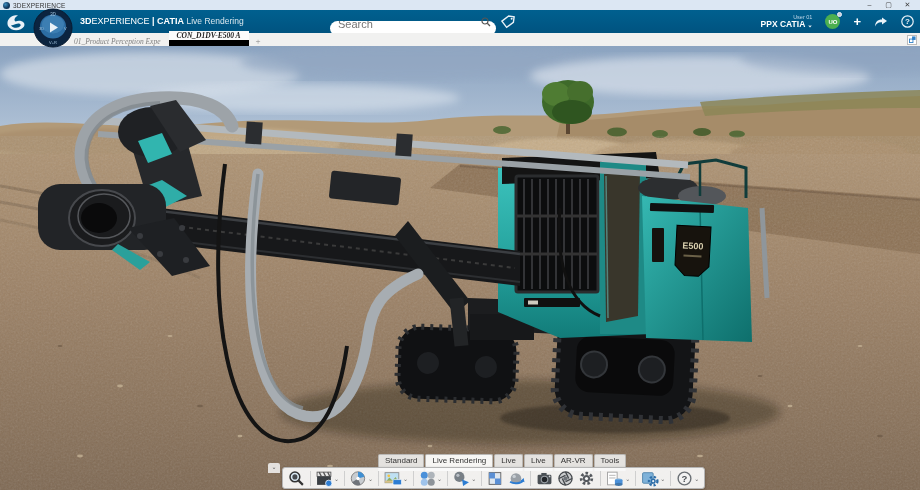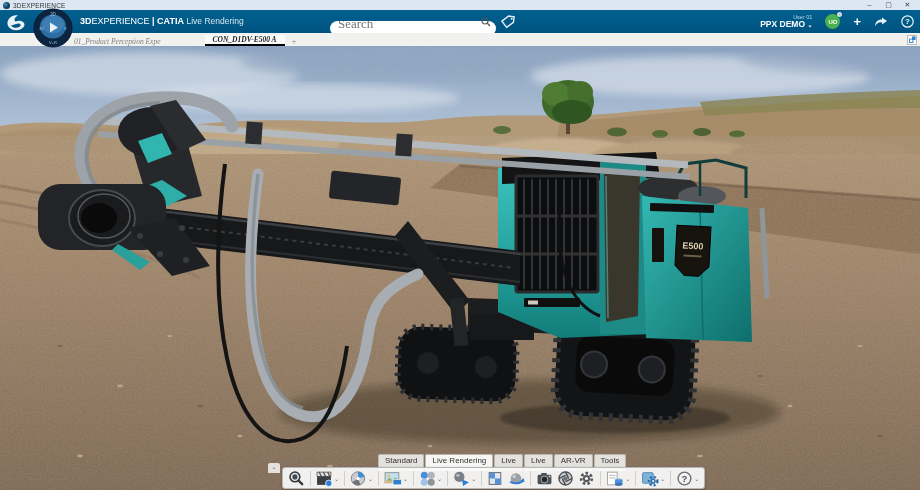--- a/index.html
+++ b/index.html
@@ -22,22 +22,22 @@
   
   .appbar { position:absolute; top:10px; left:0; width:920px; height:23px;
     background:linear-gradient(#00608f,#005380); color:#fff; }
   .logo3ds { position:absolute; left:4px; top:2px; }
   .compass { position:absolute; left:33px; top:-2px; width:40px; height:40px; z-index:30; }
   .brand { position:absolute; left:80px; top:6px; font-size:9px; white-space:nowrap; }
   .brand b { font-weight:bold; }
   .brand .lr { font-weight:normal; opacity:.85; font-size:8.5px; }
   .searchwrap { position:absolute; left:330px; top:4px; width:166px; height:15px; }
   .searchwrap input { width:100%; height:100%; border:none; border-radius:8px;
-    padding:0 18px 8px 8px; font-size:13px; color:#333; outline:none;
-    font-family:Liberation Serif, serif; background:#fff; }
+    padding:0 18px 8px 8px; font-size:11px; color:#333; outline:none;
+    font-family:Liberation Sans, sans-serif; background:#fff; }
   .searchwrap svg { position:absolute; right:5px; top:2.5px; }
   .tagbtn { position:absolute; left:500px; top:3px; width:16px; height:16px; }
   .abar-right { position:absolute; right:6px; top:0; height:23px;
     display:flex; align-items:center; gap:13px; }
   .userblock { text-align:right; line-height:1.1; cursor:pointer; }
   .userblock .u1 { font-size:5.5px; color:#bcd6e8; }
   .userblock .u2 { font-size:8.5px; font-weight:bold; }
   .userblock .car { font-size:6px; }
   .avatar { position:relative; width:15px; height:15px; border-radius:50%;
     background:#4caf50; color:#fff; font-size:6px; font-weight:bold;
@@ -47,21 +47,21 @@
   .plusbtn { font-size:13px; font-weight:bold; line-height:13px; cursor:pointer; }
   .iconbtn { cursor:pointer; display:flex; align-items:center; }
 
   
   .tabbar { position:absolute; top:33px; left:0; width:920px; height:13px;
     background:#f1f1f0; display:flex; align-items:flex-end; font-size:7.5px;font-family:Liberation Serif, serif; }
   .tabbar .spacer { width:66px; }
   .dtab { display:flex; align-items:center; padding:0 8px; font-style:italic;
     color:#808080; cursor:pointer; white-space:nowrap; }
   .dtab.active { background:#fbfbfb; color:#222; font-weight:bold;
-    border-bottom:2px solid #000000;margin-left:36px; }
+    border-bottom:6px solid #000000; }
   .addtab { display:flex; align-items:center; padding:0 7px; color:#888;
     font-size:9px; cursor:pointer; }
   .expandbtn { margin-left:auto; margin-right:3px; align-self:center;
     width:10px; height:10px; background:#fff; border:1px solid #bbb;
     display:flex; align-items:center; justify-content:center; cursor:pointer; }
 
   
   .viewport { position:absolute; top:46px; left:0; width:920px; height:444px;
     overflow:hidden; cursor:default; }
   .viewport > svg { display:block; }
@@ -124,21 +124,21 @@
       </svg>
     </div>
     <svg class="tagbtn" viewBox="0 0 16 16">
       <path d="M2,9 L8,3 L13.5,3 L13.5,8.5 L7.5,14.5 Z" fill="none" stroke="#eaf2f8" stroke-width="1.4" transform="rotate(8 8 8)"></path>
       <circle cx="11.3" cy="5.2" r="1" fill="#eaf2f8" transform="rotate(8 8 8)"></circle>
     </svg>
 
     <div class="abar-right">
       <div class="userblock">
         <div class="u1">User 01</div>
-        <div class="u2"><span>PPX DEMO</span> <span class="car">⌄</span></div>
+        <div class="u2"><span>PPX CATIA</span> <span class="car">⌄</span></div>
       </div>
       <div class="avatar">
         <span>UO</span>
         <span class="dot"></span>
       </div>
       <div class="plusbtn">+</div>
       <div class="iconbtn">
         <svg width="14" height="12" viewBox="0 0 14 12">
           <path d="M8,1.5 L13,5 L8,8.5 L8,6.3 C4,6 2.3,7.8 1,10.5 C1.3,6 3.5,3.6 8,3.6 Z" fill="#eaf2f8"></path>
         </svg>

